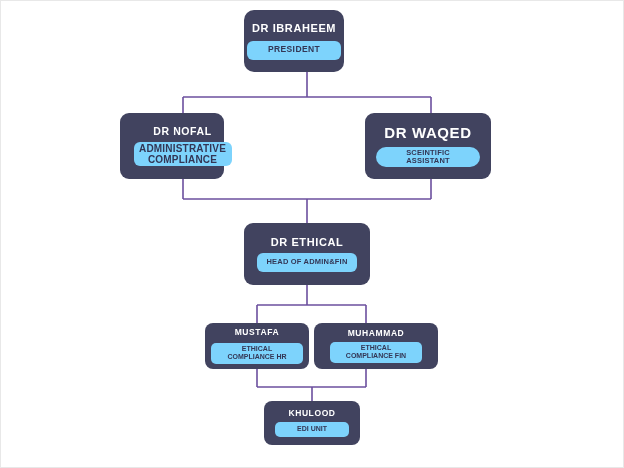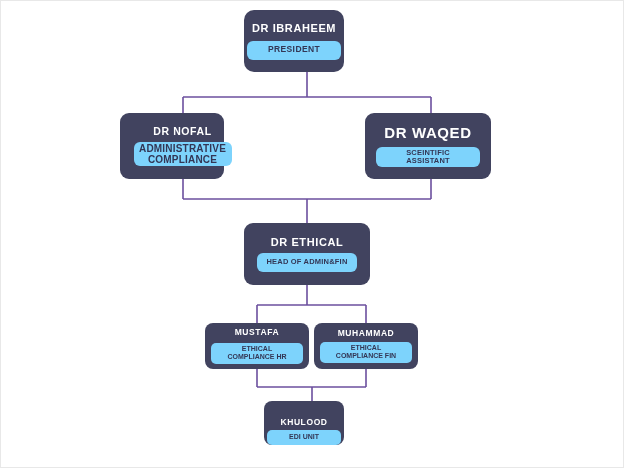--- a/index.html
+++ b/index.html
@@ -73,49 +73,48 @@
   #node-nofal {
     left: 119px; top: 112px; width: 104px; height: 66px; padding-left: 21px;
   }
   #node-nofal .node-title { font-size: 10.5px; margin-bottom: 5px; }
   #node-nofal .node-pill  { font-size: 10px; width: 98px; height: 24px; letter-spacing: 0.2px; padding: 0 3px; }
 
   #node-waqed {
     left: 364px; top: 112px; width: 126px; height: 66px;
   }
   #node-waqed .node-title { font-size: 15px; margin-bottom: 6px; }
-  #node-waqed .node-pill  { font-size: 7.5px; width: 104px; height: 20px; letter-spacing: 0.2px; padding: 0 18px; }
+  #node-waqed .node-pill  { font-size: 7.5px; width: 104px; height: 20px; letter-spacing: 0.2px; padding: 0 18px; border-radius: 10px; }
 
   
   #node-abdullah {
     left: 243px; top: 222px; width: 126px; height: 62px;
   }
   #node-abdullah .node-title { font-size: 11px; margin-bottom: 5px; }
   #node-abdullah .node-pill  { font-size: 7.5px; width: 100px; height: 19px; letter-spacing: 0.2px; }
 
   
   #node-mustafa {
     left: 204px; top: 322px; width: 104px; height: 46px;
     border-radius: 8px;
   }
   #node-mustafa .node-title { font-size: 8.5px; margin-bottom: 5px; }
   #node-mustafa .node-pill  { font-size: 7px; width: 92px; height: 21px; padding: 0 2px; border-radius: 5px; }
 
   #node-muhammad {
-    left: 313px; top: 322px; width: 104px; height: 46px;
+    left: 313px; top: 322px; width: 124px; height: 46px;
     border-radius: 8px;
   }
   #node-muhammad .node-title { font-size: 8.5px; margin-bottom: 3px; }
   #node-muhammad .node-pill  { font-size: 7px; width: 92px; height: 21px; padding: 0 2px; border-radius: 5px; }
 
   
   #node-khulood {
-    left: 263px; top: 400px; width: 80px; height: 44px;
+    left: 263px; top: 400px; width: 96px; height: 44px;
     border-radius: 8px;
-    justify-content: flex-end;
   }
   #node-khulood .node-title { font-size: 8.5px; margin-bottom: 3px; }
   #node-khulood .node-pill  { font-size: 7px; width: 74px; height: 15px; border-radius: 5px; }
 
   .pill-line { display: block; }
 </style>
 </head>
 <body>
 
 <div id="org-chart-canvas">

